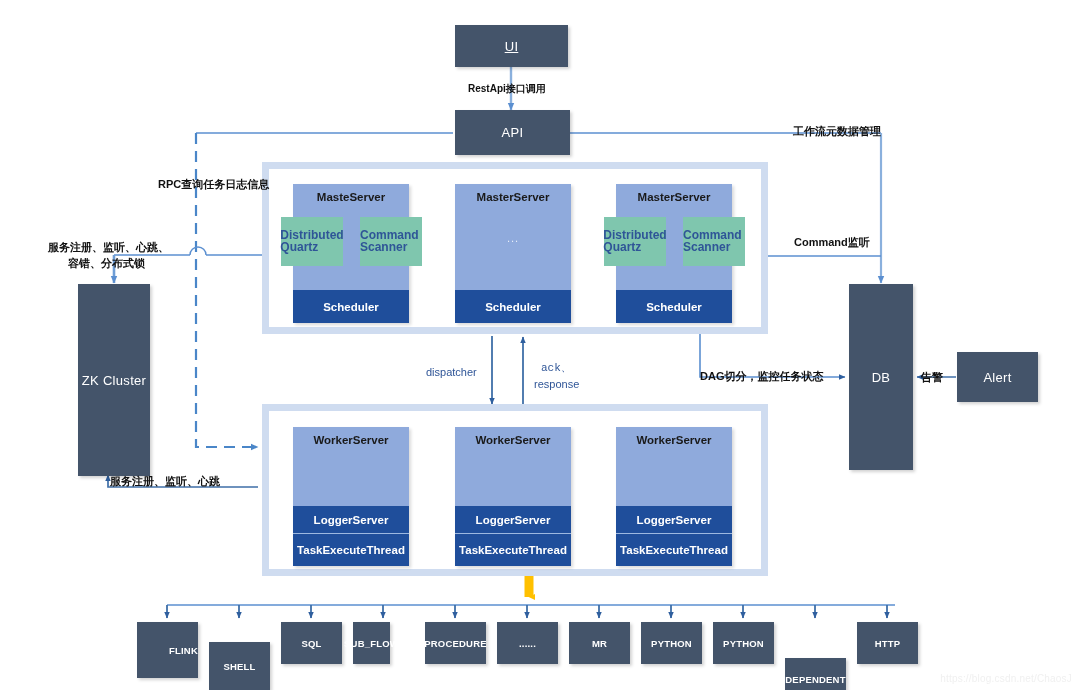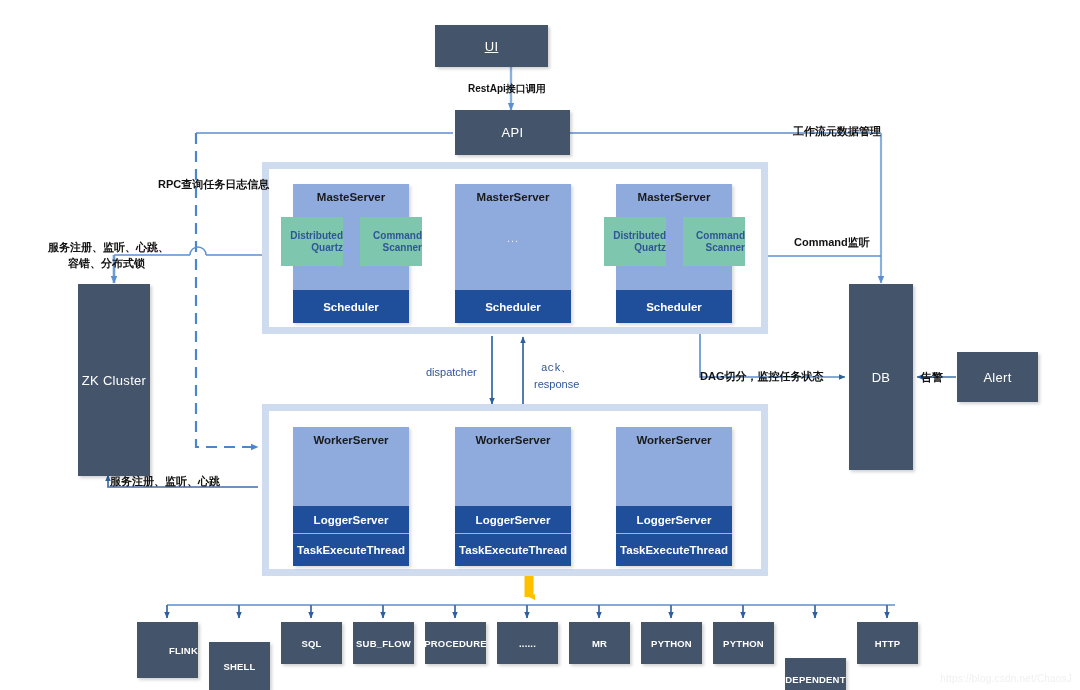--- a/index.html
+++ b/index.html
@@ -34,22 +34,22 @@
     position:absolute;left:0;right:0;top:48px;text-align:center;
     font-size:11px;color:#e8eef9;letter-spacing:1px;
   }
   .band{
     position:absolute;left:0;right:0;box-sizing:border-box;background:#1f4e9b;
     color:#ffffff;font-size:11.5px;font-weight:600;display:flex;
     align-items:center;justify-content:center;
   }
   .inner-box{
     position:absolute;box-sizing:border-box;background:#7fc6ae;color:#2f5597;
-    font-size:10px;font-weight:600;line-height:11.5px;display:flex;
-    align-items:center;justify-content:center;text-align:right;
+    font-size:12px;font-weight:600;line-height:11.5px;display:flex;
+    align-items:center;justify-content:center;text-align:left;
   }
   .lbl{
     position:absolute;color:#111111;font-size:11px;font-weight:700;
     white-space:nowrap;line-height:14px;
   }
   .lbl-blue{
     position:absolute;color:#2f5597;font-size:11px;font-weight:400;
     white-space:nowrap;line-height:14px;
   }
   .lbl-c{text-align:center;}
@@ -119,21 +119,21 @@
   <line x1="815" y1="605" x2="815" y2="618" stroke="#3f6fa8" stroke-width="1.8" marker-end="url(#ahs)"></line>
   <line x1="887" y1="605" x2="887" y2="618" stroke="#3f6fa8" stroke-width="1.8" marker-end="url(#ahs)"></line>
 
   <path d="M344,238 L364,238" stroke="#ffc000" stroke-width="8" fill="none" marker-end="url(#ahy)" transform="rotate(90 354 238)"></path>
   <path d="M391,252 L391,288" stroke="#ffc000" stroke-width="9" fill="none" marker-end="url(#ahy)"></path>
 
   <path d="M667,238 L687,238" stroke="#ffc000" stroke-width="8" fill="none" marker-end="url(#ahy)" transform="rotate(90 677 238)"></path>
   <path d="M714,252 L714,288" stroke="#ffc000" stroke-width="9" fill="none" marker-end="url(#ahy)"></path>
 </svg>
 
-<div class="node dark" style="left:435px;top:25px;width:113px;height:42px;text-decoration:underline;">
+<div class="node dark" style="left:455px;top:25px;width:113px;height:42px;text-decoration:underline;">
   <span>UI</span>
 </div>
 
 <div class="node dark" style="left:455px;top:110px;width:115px;height:45px;">
   <span>API</span>
 </div>
 
 <div class="node dark" style="left:78px;top:284px;width:72px;height:192px;">
   <span>ZK Cluster</span>
 </div>
@@ -216,21 +216,21 @@
 
 <div class="node task" style="left:137px;top:622px;width:61px;height:56px;padding-left:32px;">
     <span>FLINK</span>
   </div>
 <div class="node task" style="left:209px;top:642px;width:61px;height:48px;">
     <span>SHELL</span>
   </div>
 <div class="node task" style="left:281px;top:622px;width:61px;height:42px;">
     <span>SQL</span>
   </div>
-<div class="node task" style="left:353px;top:622px;width:61px;height:42px;">
+<div class="node task" style="left:353px;top:622px;width:37px;height:42px;">
     <span>SUB_FLOW</span>
   </div>
 <div class="node task" style="left:425px;top:622px;width:61px;height:42px;">
     <span>PROCEDURE</span>
   </div>
 <div class="node task" style="left:497px;top:622px;width:61px;height:42px;">
     <span>......</span>
   </div>
 <div class="node task" style="left:569px;top:622px;width:61px;height:42px;">
     <span>MR</span>

